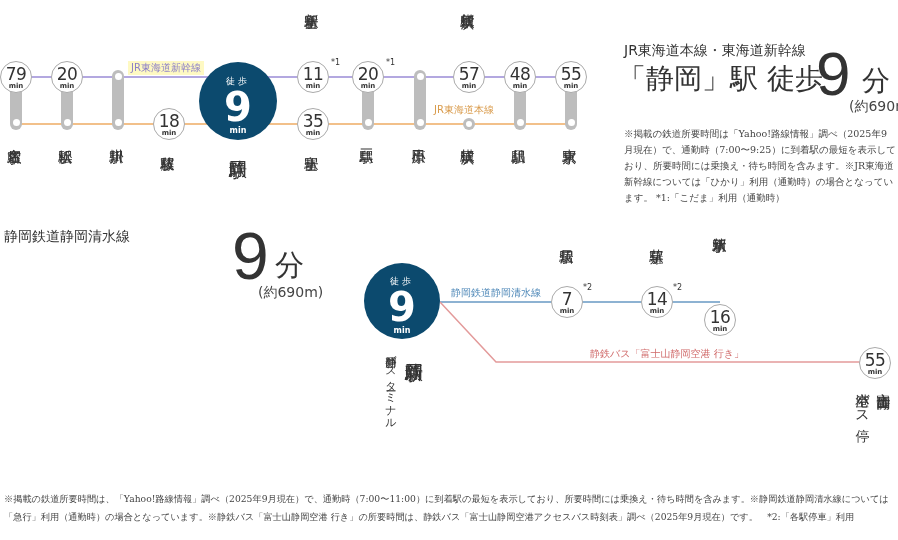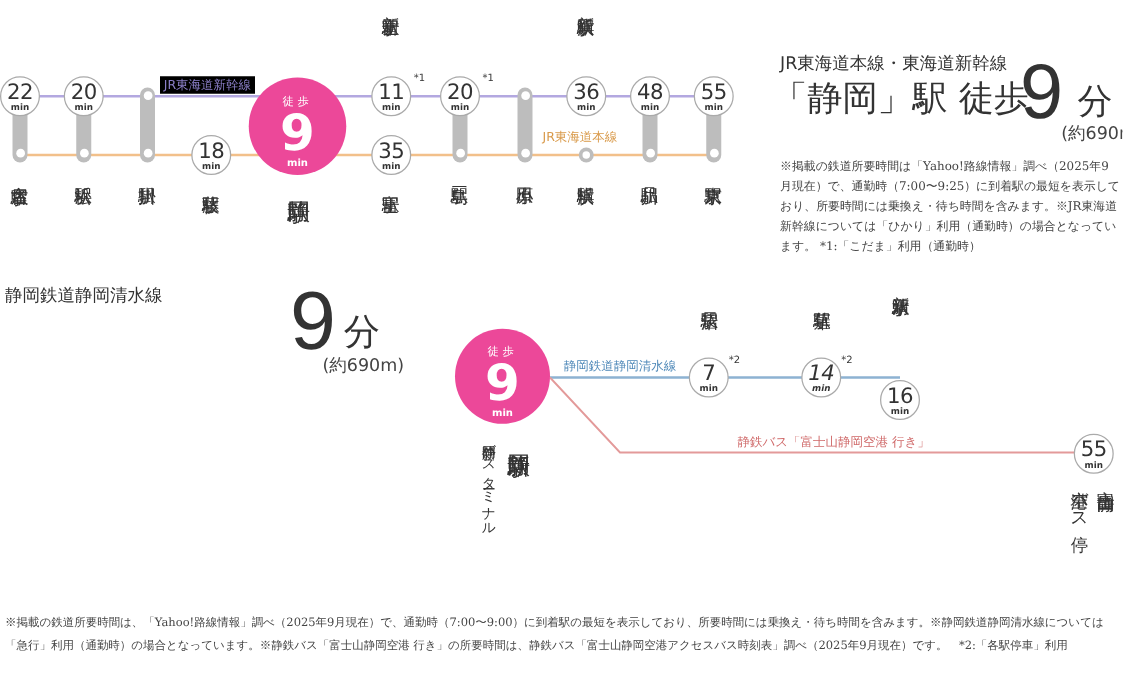--- a/index.html
+++ b/index.html
@@ -7,42 +7,42 @@
   .abs{position:absolute;}
   .line{position:absolute;height:2px;}
   .node{position:absolute;width:32px;height:32px;border-radius:50%;background:#fff;border:1px solid #aaa;box-sizing:border-box;text-align:center;}
   .node .num{display:block;font-size:17px;line-height:17px;margin-top:4px;color:#333;letter-spacing:-0.5px;font-family:"DejaVu Sans",sans-serif;}
   .node .min{display:block;font-size:7px;line-height:7px;color:#333;font-weight:bold;}
   .pill{position:absolute;width:12px;background:#bdbdbd;border-radius:6px;}
   .pill .dot{position:absolute;left:2.5px;width:7px;height:7px;border-radius:50%;background:#fff;}
   .ring{position:absolute;width:12px;height:12px;border-radius:50%;background:#bdbdbd;}
   .ring .dot{position:absolute;left:3px;top:3px;width:6px;height:6px;border-radius:50%;background:#fff;}
   .vtext{position:absolute;writing-mode:vertical-rl;font-size:14px;line-height:16px;letter-spacing:1px;color:#333;font-family:"DejaVu Sans",sans-serif;}
-  .big{position:absolute;border-radius:50%;background:#ec4899;color:#fff;text-align:center;}
+  .big{position:absolute;border-radius:50%;background:#0c4a6e;color:#fff;text-align:center;}
   .big .walk{display:block;font-size:9px;margin-top:13px;letter-spacing:3px;}
   .big .nine{display:block;font-size:40px;line-height:38px;font-weight:bold;}
   .big .bmin{display:block;font-size:8px;font-weight:bold;}
   .linelabel{position:absolute;font-size:10px;white-space:nowrap;}
   .sup{position:absolute;font-size:8px;color:#333;}
   .note{position:absolute;font-family:"DejaVu Serif","Liberation Serif",serif;color:#444;}
   .headline-sub{position:absolute;font-size:14px;color:#333;white-space:nowrap;}
   .headline{position:absolute;font-size:30px;color:#333;white-space:nowrap;font-weight:300;}
   .headline .nine-big{font-size:62px;position:absolute;font-family:"Liberation Sans",sans-serif;}
   .headline .fun{font-size:28px;position:absolute;}
   .dist{position:absolute;font-size:14px;color:#444;white-space:nowrap;}
 </style>
 </head>
 <body>
 
 <div>
 
   <div class="line" style="left:20px;top:76px;width:555px;background:#b3a8e0;height:1.5px;"></div>
   <div class="line" style="left:15px;top:123px;width:560px;background:#f2c08a;height:1.5px;"></div>
 
-  <div class="linelabel" style="left:128px;top:61px;color:#8b7fc8;background:#000000;padding:0 3px;">JR東海道新幹線</div>
+  <div class="linelabel" style="left:128px;top:61px;color:#8b7fc8;background:#fef9c3;padding:0 3px;">JR東海道新幹線</div>
   <div class="linelabel" style="left:434px;top:103px;color:#d99a4a;">JR東海道本線</div>
 
   <div class="pill" style="left:10px;top:80px;height:50px;">
       <div class="dot" style="top:39px;"></div>
     </div>
   <div class="pill" style="left:61px;top:80px;height:50px;">
       <div class="dot" style="top:39px;"></div>
     </div>
   <div class="pill" style="left:112px;top:70px;height:60px;">
       <div class="dot" style="top:3px;"></div>
@@ -59,39 +59,39 @@
       <div class="dot"></div>
     </div>
   <div class="pill" style="left:514px;top:80px;height:50px;">
       <div class="dot" style="top:39px;"></div>
     </div>
   <div class="pill" style="left:565px;top:80px;height:50px;">
       <div class="dot" style="top:39px;"></div>
     </div>
 
   <div class="node" style="left:0px;top:61px;">
-      <span class="num">22</span>
+      <span class="num">79</span>
       <span class="min">min</span>
     </div>
   <div class="node" style="left:51px;top:61px;">
       <span class="num">20</span>
       <span class="min">min</span>
     </div>
   <div class="node" style="left:297px;top:61px;">
       <span class="num">11</span>
       <span class="min">min</span>
     </div>
   <div class="sup" style="left:331px;top:58px;">*1</div>
   <div class="node" style="left:352px;top:61px;">
       <span class="num">20</span>
       <span class="min">min</span>
     </div>
   <div class="sup" style="left:386px;top:58px;">*1</div>
   <div class="node" style="left:453px;top:61px;">
-      <span class="num">36</span>
+      <span class="num">57</span>
       <span class="min">min</span>
     </div>
   <div class="node" style="left:504px;top:61px;">
       <span class="num">48</span>
       <span class="min">min</span>
     </div>
   <div class="node" style="left:555px;top:61px;">
       <span class="num">55</span>
       <span class="min">min</span>
     </div>
@@ -161,21 +161,21 @@
     <span class="bmin">min</span>
   </div>
   <div class="vtext" style="left:404px;top:348px;font-size:18px;line-height:20px;">新静岡駅</div>
   <div class="vtext" style="left:384px;top:348px;font-size:11px;line-height:13px;letter-spacing:0;">新静岡バスターミナル</div>
 
   <div class="node" style="left:551px;top:286px;">
       <span class="num">7</span>
       <span class="min">min</span>
     </div>
   <div class="sup" style="left:583px;top:283px;">*2</div>
-  <div class="node" style="left:641px;top:286px;font-style:italic;">
+  <div class="node" style="left:641px;top:286px;">
       <span class="num">14</span>
       <span class="min">min</span>
     </div>
   <div class="sup" style="left:673px;top:283px;">*2</div>
   <div class="node" style="left:704px;top:286px;margin-top:18px;">
       <span class="num">16</span>
       <span class="min">min</span>
     </div>
 
   <div class="vtext" style="left:559px;top:238px;">長沼駅</div>
@@ -183,13 +183,13 @@
   <div class="vtext" style="left:712px;top:226px;">新清水駅</div>
 
   <div class="node" style="left:859px;top:347px;">
       <span class="num">55</span>
       <span class="min">min</span>
     </div>
   <div class="vtext" style="left:876px;top:382px;">富士山静岡</div>
   <div class="vtext" style="left:855px;top:382px;">空港バス停</div>
 </div>
 
-<div class="note" style="left:4px;top:490px;width:892px;font-size:9.2px;line-height:18px;">※掲載の鉄道所要時間は、「Yahoo!路線情報」調べ（2025年9月現在）で、通勤時（7:00〜9:00）に到着駅の最短を表示しており、所要時間には乗換え・待ち時間を含みます。※静岡鉄道静岡清水線については「急行」利用（通勤時）の場合となっています。※静鉄バス「富士山静岡空港 行き」の所要時間は、静鉄バス「富士山静岡空港アクセスバス時刻表」調べ（2025年9月現在）です。　*2:「各駅停車」利用</div>
+<div class="note" style="left:4px;top:490px;width:892px;font-size:9.2px;line-height:18px;">※掲載の鉄道所要時間は、「Yahoo!路線情報」調べ（2025年9月現在）で、通勤時（7:00〜11:00）に到着駅の最短を表示しており、所要時間には乗換え・待ち時間を含みます。※静岡鉄道静岡清水線については「急行」利用（通勤時）の場合となっています。※静鉄バス「富士山静岡空港 行き」の所要時間は、静鉄バス「富士山静岡空港アクセスバス時刻表」調べ（2025年9月現在）です。　*2:「各駅停車」利用</div>
 
 </body></html>

